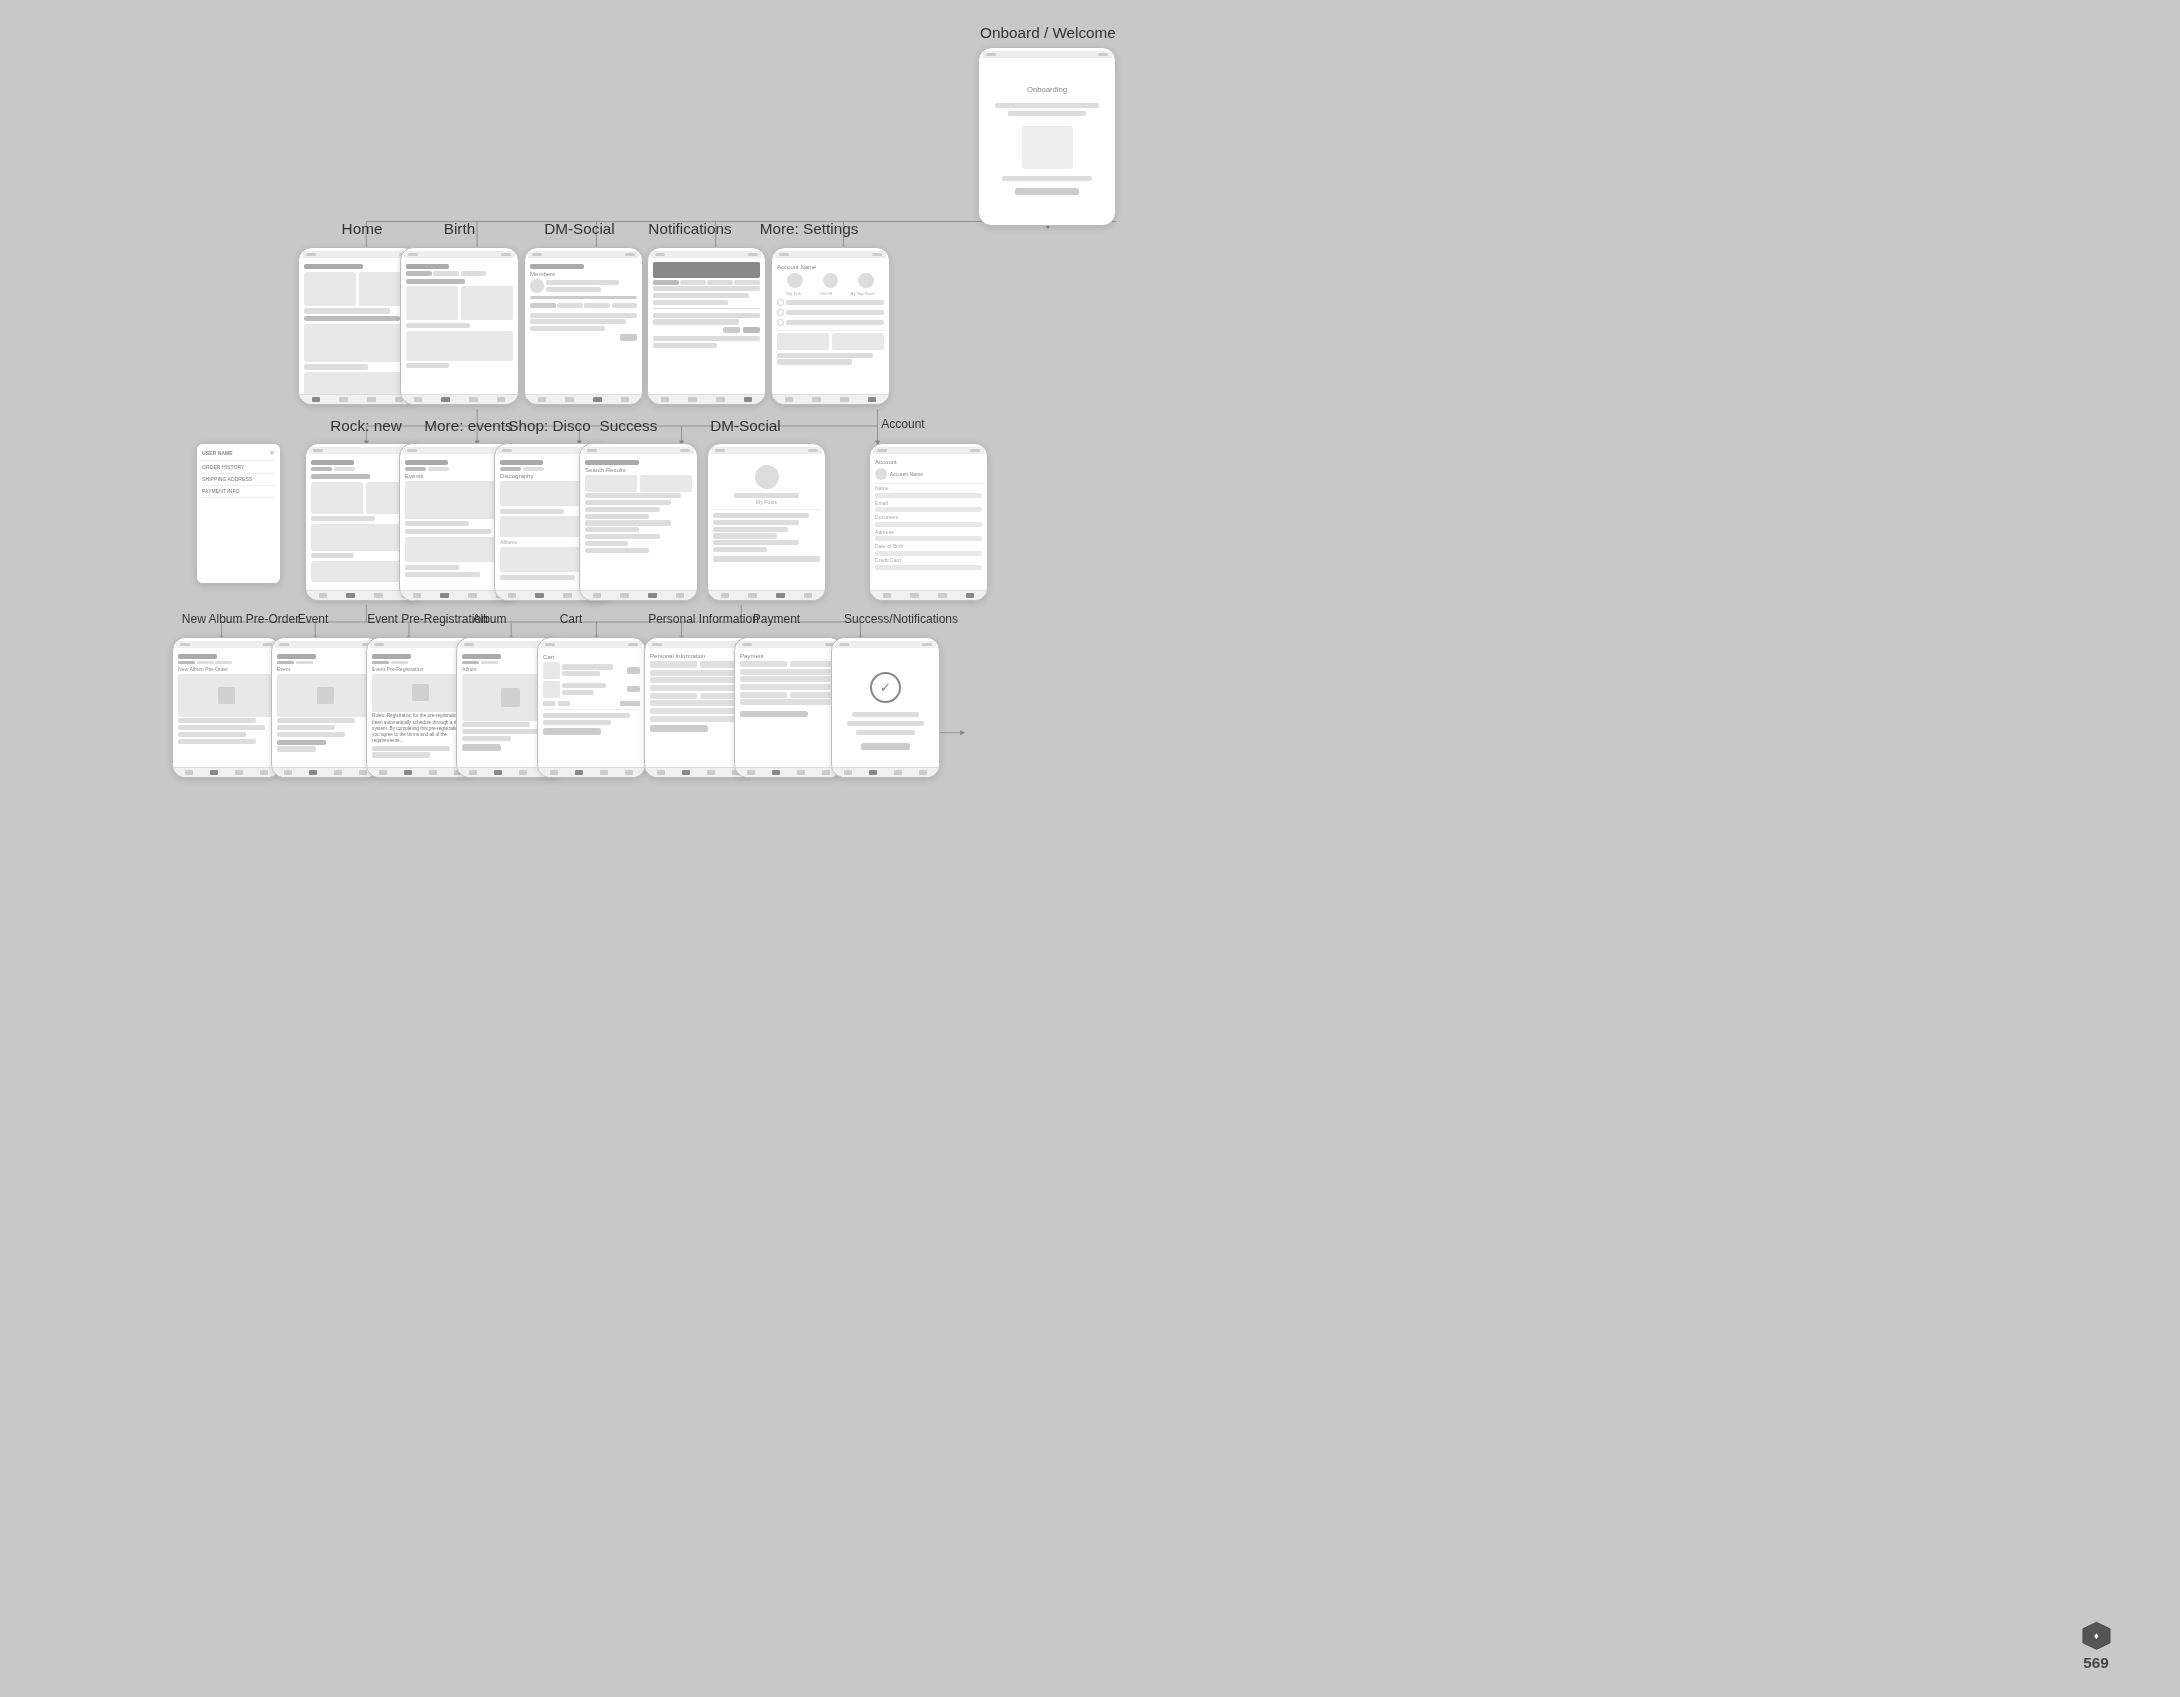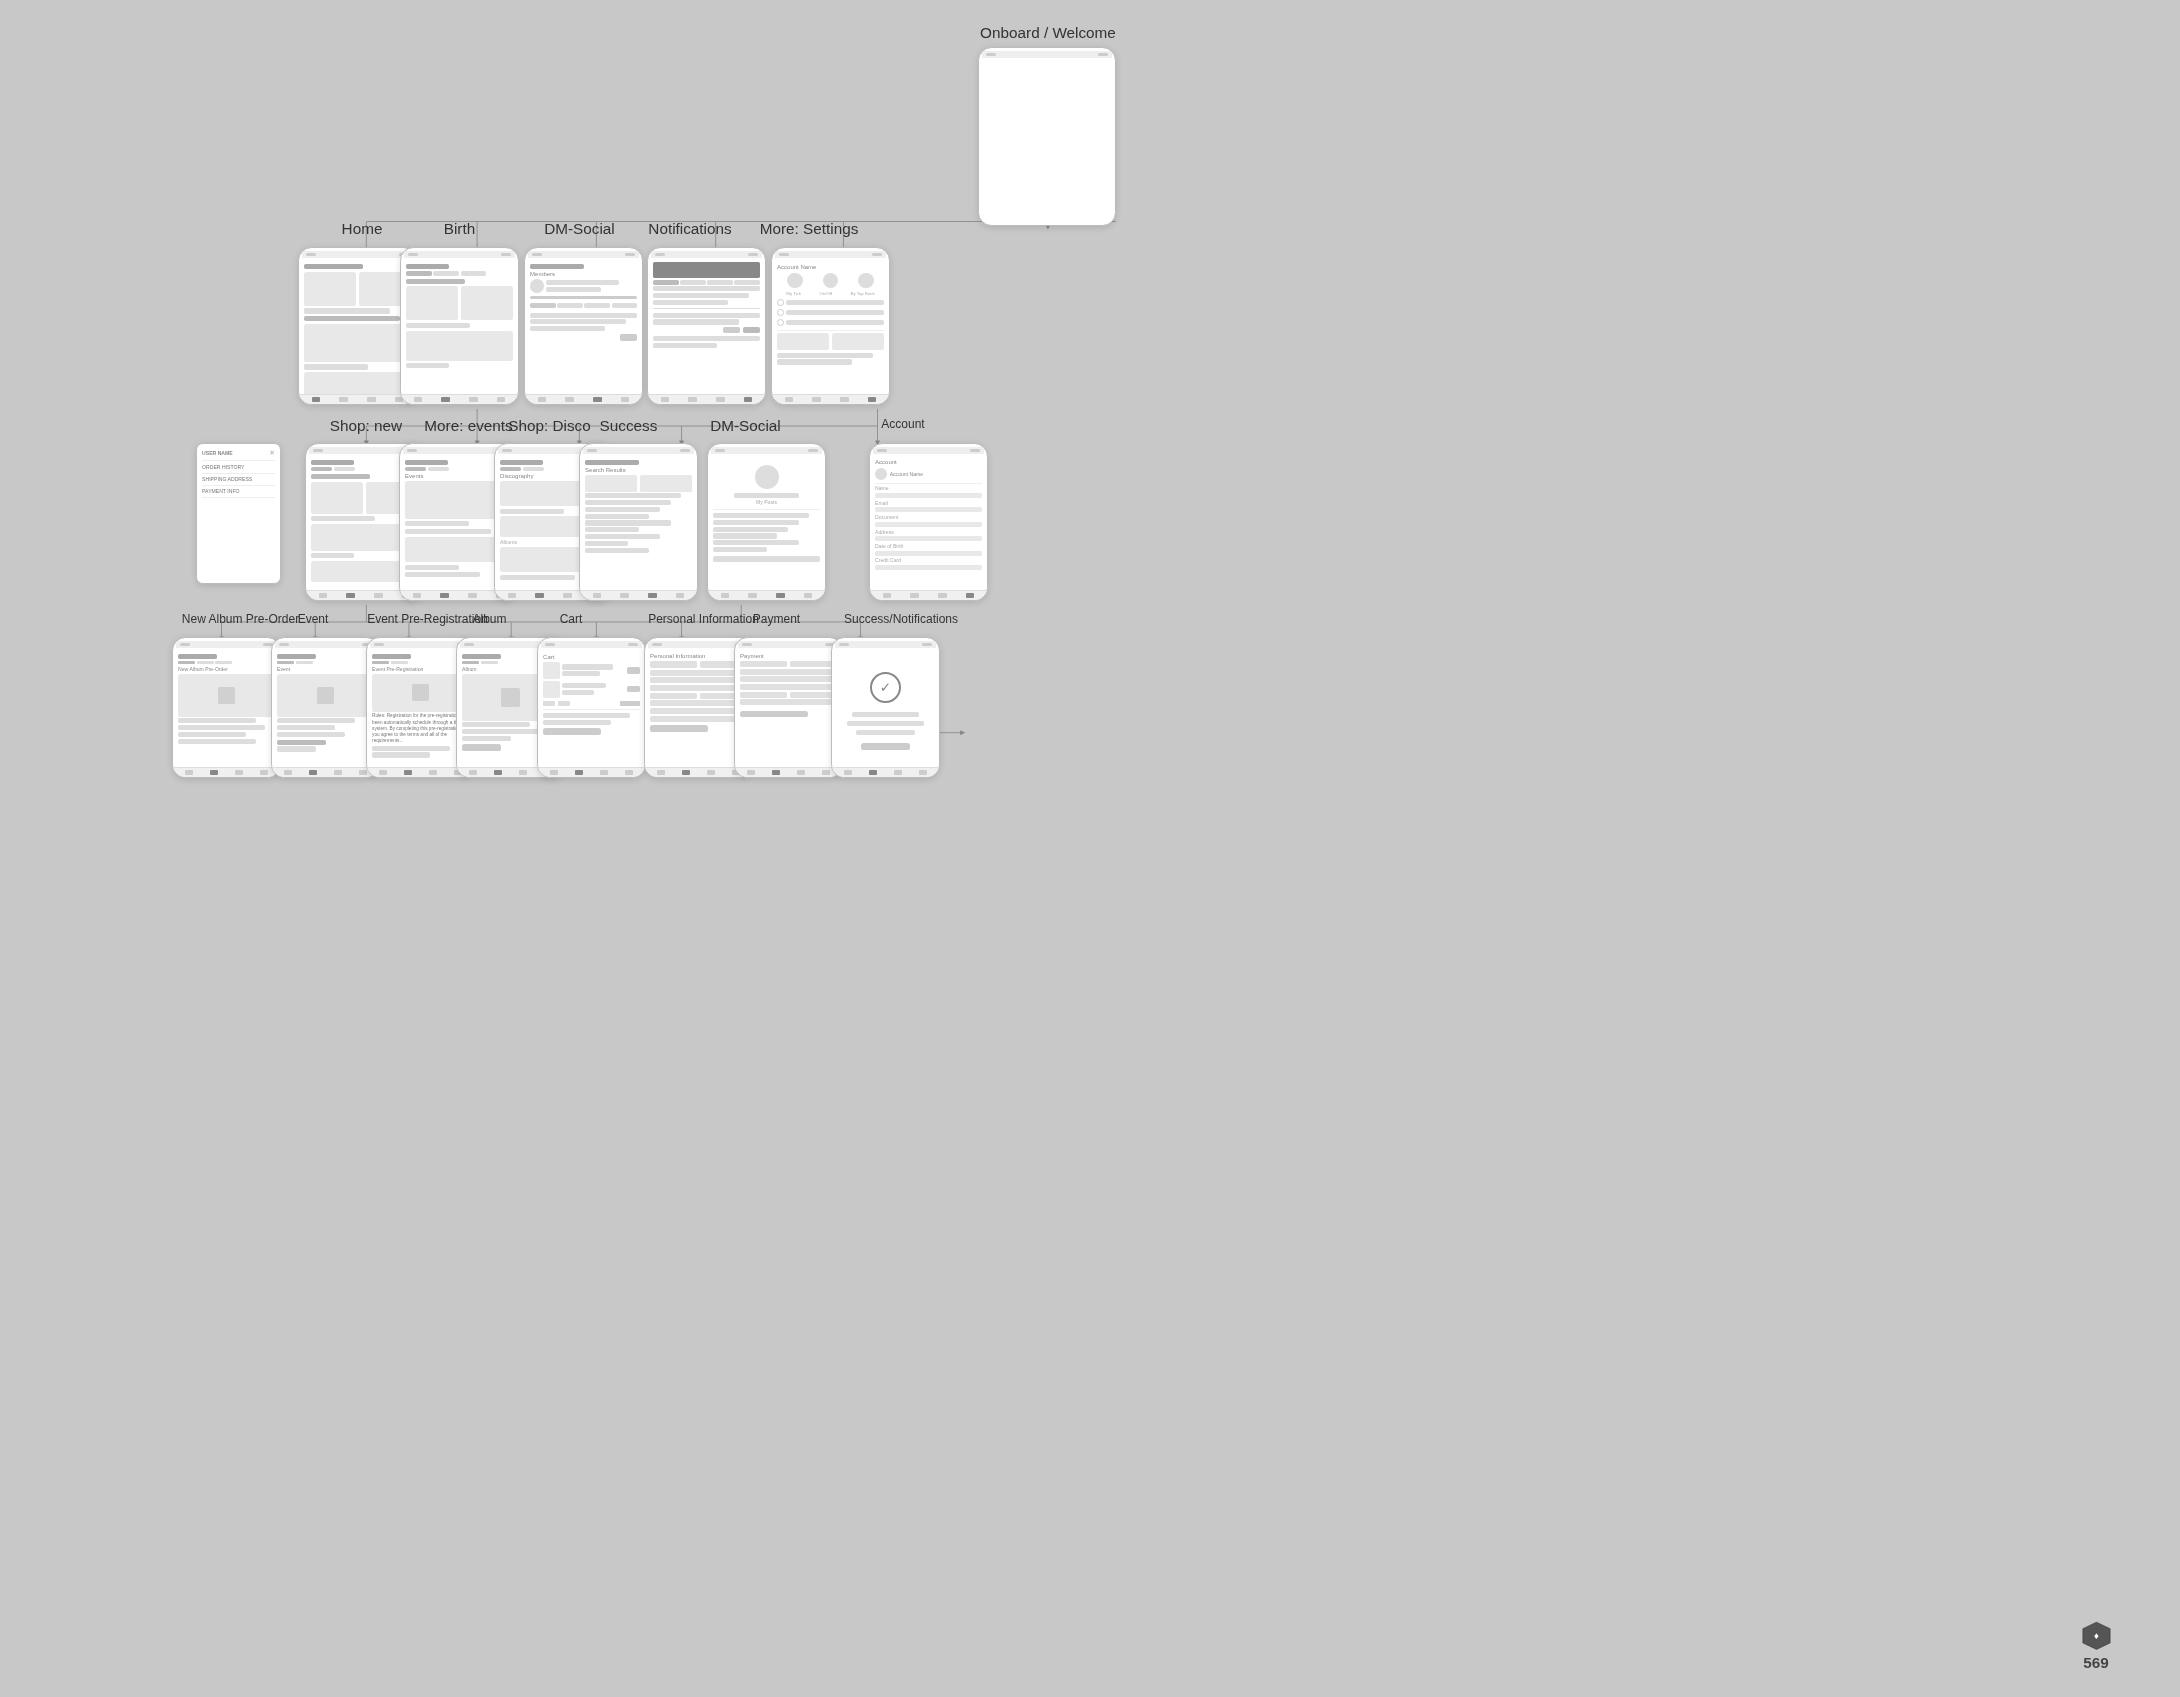--- a/index.html
+++ b/index.html
@@ -209,20 +209,28 @@
     </defs>
   </svg>
 
   <div class="node-label" style="left:963px; top:24px; width:170px;">Onboard / Welcome</div>
 
   <div class="phone" style="left:978px; top:47px; width:138px; height:179px;">
     <div class="phone-inner">
       <div class="phone-status">
         <div class="phone-status-dot"></div>
         <div class="phone-status-dot"></div>
+      </div>
+      <div style="display:flex; flex-direction:column; align-items:center; justify-content:center; height:calc(100% - 12px);">
+        <div style="font-size:7.7px; color:#888; margin-bottom:6.8px;">Onboarding</div>
+        <div class="wf-bar" style="width:80%; background:#ddd;"></div>
+        <div class="wf-bar" style="width:60%; background:#ddd;"></div>
+        <div style="margin-top:8.5px; width:51px; height:43px; background:#eee; border-radius:3.4px;"></div>
+        <div class="wf-bar" style="width:70%; background:#ddd; margin-top:6.8px;"></div>
+        <div class="wf-btn" style="width:50%; margin-top:5.1px;"></div>
       </div>
     </div>
   </div>
 
   <div class="node-label" style="left:311px; top:220px; width:102px;">Home</div>
 
   <div class="phone" style="left:298px; top:247px; width:119px; height:158px;">
     <div class="phone-inner">
       <div class="phone-status">
           <div class="phone-status-dot"></div>
@@ -421,21 +429,21 @@
       <div style="height:0.9px; background:#eee; margin:2.6px 0;"></div>
       <div style="font-size:5.1px; color:#777; margin:2.6px 0;">ORDER HISTORY</div>
       <div style="height:0.9px; background:#eee; margin:1.7px 0;"></div>
       <div style="font-size:5.1px; color:#777; margin:2.6px 0;">SHIPPING ADDRESS</div>
       <div style="height:0.9px; background:#eee; margin:1.7px 0;"></div>
       <div style="font-size:5.1px; color:#777; margin:2.6px 0;">PAYMENT INFO</div>
       <div style="height:0.9px; background:#eee; margin:1.7px 0;"></div>
     </div>
   </div>
 
-  <div class="node-label" style="left:315px; top:417px; width:102px;">Shop: new</div>
+  <div class="node-label" style="left:315px; top:417px; width:102px;">Rock: new</div>
 
   <div class="phone" style="left:305px; top:443px; width:119px; height:158px;">
     <div class="phone-inner">
       <div class="phone-status">
           <div class="phone-status-dot"></div>
           <div class="phone-status-dot"></div>
         </div>
       <div style="padding:1.7px;">
         <div class="wf-bar dark" style="width:40%;"></div>
         <div style="display:flex; gap:1.7px; margin:1.7px 0;">

